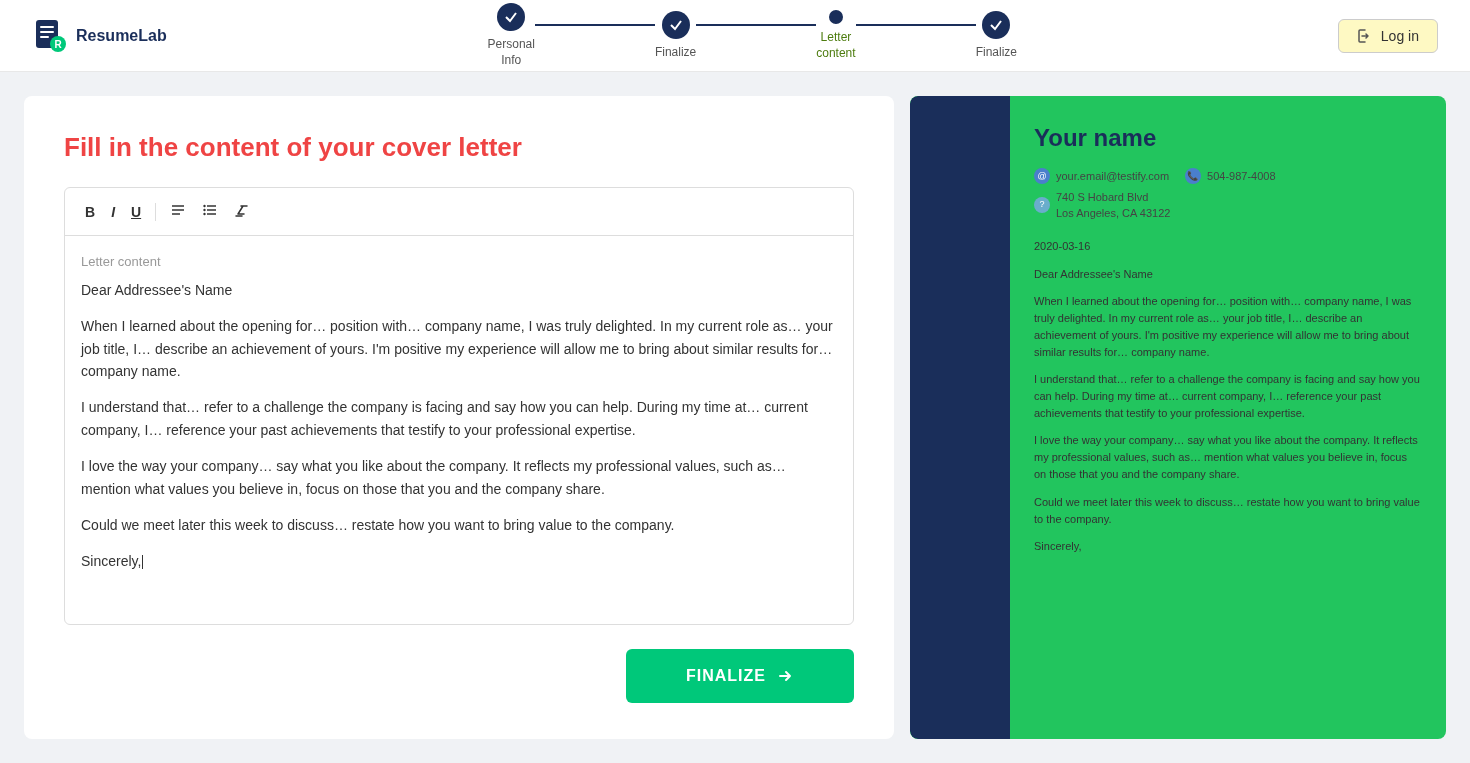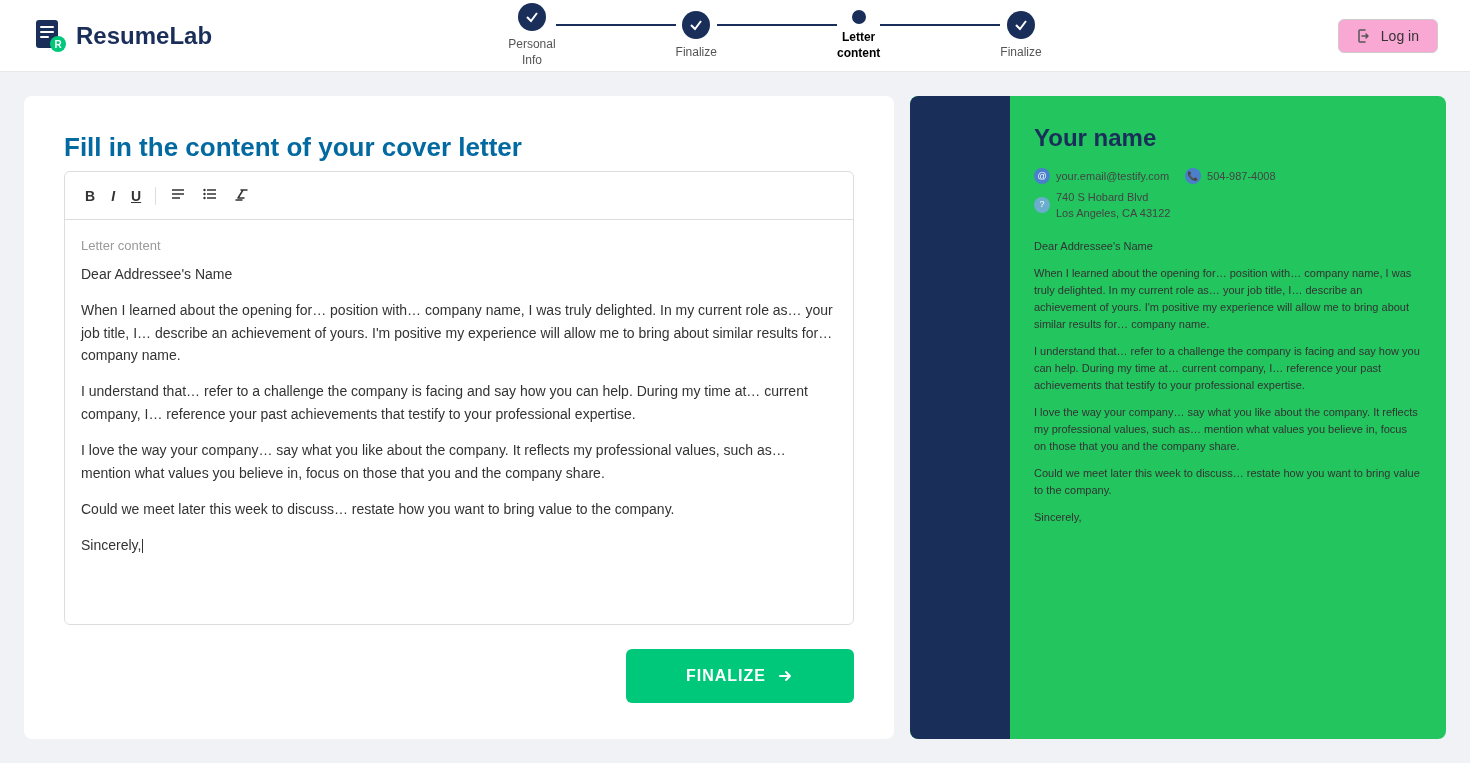--- a/index.html
+++ b/index.html
@@ -23,21 +23,21 @@
     .logo-area {
       display: flex;
       align-items: center;
       gap: 8px;
     }
     .logo-icon {
       width: 36px;
       height: 36px;
     }
     .logo-text {
-      font-size: 24px;
+      font-size: 16px;
       font-weight: 700;
       color: #1a2e5a;
     }
 
     
     .progress-area {
       display: flex;
       align-items: center;
       gap: 0;
       position: relative;
@@ -87,21 +87,21 @@
       height: 2px;
       background: #1a2e5a;
       margin-bottom: 22px;
     }
 
     
     .login-btn {
       border: 1.5px solid #ccc;
       border-radius: 6px;
       padding: 8px 18px;
-      background: #f9a8d4;
+      background: #fef9c3;
       cursor: pointer;
       display: flex;
       align-items: center;
       gap: 8px;
       font-size: 14px;
       color: #333;
     }
 
     
     .main-content {
@@ -117,22 +117,22 @@
       border-radius: 8px;
       padding: 36px 40px 36px 40px;
       flex: 0 0 870px;
       display: flex;
       flex-direction: column;
       gap: 0;
     }
     .panel-title {
       font-size: 26px;
       font-weight: 700;
-      color: #0369a1;
-      margin-bottom: 8px;
+      color: #ef4444;
+      margin-bottom: 24px;
     }
     .panel-subtitle {
       font-size: 14px;
       color: #666;
       margin-bottom: 24px;
     }
 
     
     .editor-container {
       border: 1px solid #ddd;
@@ -310,21 +310,21 @@
         <svg width="14" height="14" viewBox="0 0 14 14">
             <polyline points="2,7 6,11 12,3" stroke="#fff" stroke-width="2" fill="none"></polyline>
           </svg>
       </div>
       <div class="step-label">Finalize</div>
     </div>
     <div class="step-connector"></div>
 
     <div class="progress-step">
       <div class="step-circle active" style="background:#1a2e5a;width:14px;height:14px;"></div>
-      <div class="step-label active-label" style="white-space:pre-line;font-weight:700;color:#000000;">Letter
+      <div class="step-label active-label" style="white-space:pre-line;font-weight:400;color:#4d7c0f;">Letter
 content</div>
     </div>
     <div class="step-connector"></div>
 
     <div class="progress-step">
       <div class="step-circle completed">
         <svg width="14" height="14" viewBox="0 0 14 14">
             <polyline points="2,7 6,11 12,3" stroke="#fff" stroke-width="2" fill="none"></polyline>
           </svg>
       </div>
@@ -417,20 +417,21 @@
         </div>
         <div class="contact-row">
           <div class="contact-icon address">?</div>
           <div>
             <div>740 S Hobard Blvd</div>
             <div>Los Angeles, CA 43122</div>
           </div>
         </div>
       </div>
 
+      <div class="preview-date">2020-03-16</div>
 
       <div class="preview-body">
         <p>Dear Addressee's Name</p>
         <p>When I learned about the opening for… position with… company name, I was truly delighted. In my current role as… your job title, I… describe an achievement of yours. I'm positive my experience will allow me to bring about similar results for… company name.</p>
         <p>I understand that… refer to a challenge the company is facing and say how you can help. During my time at… current company, I… reference your past achievements that testify to your professional expertise.</p>
         <p>I love the way your company… say what you like about the company. It reflects my professional values, such as… mention what values you believe in, focus on those that you and the company share.</p>
         <p>Could we meet later this week to discuss… restate how you want to bring value to the company.</p>
         <p>Sincerely,</p>
       </div>
     </div>

